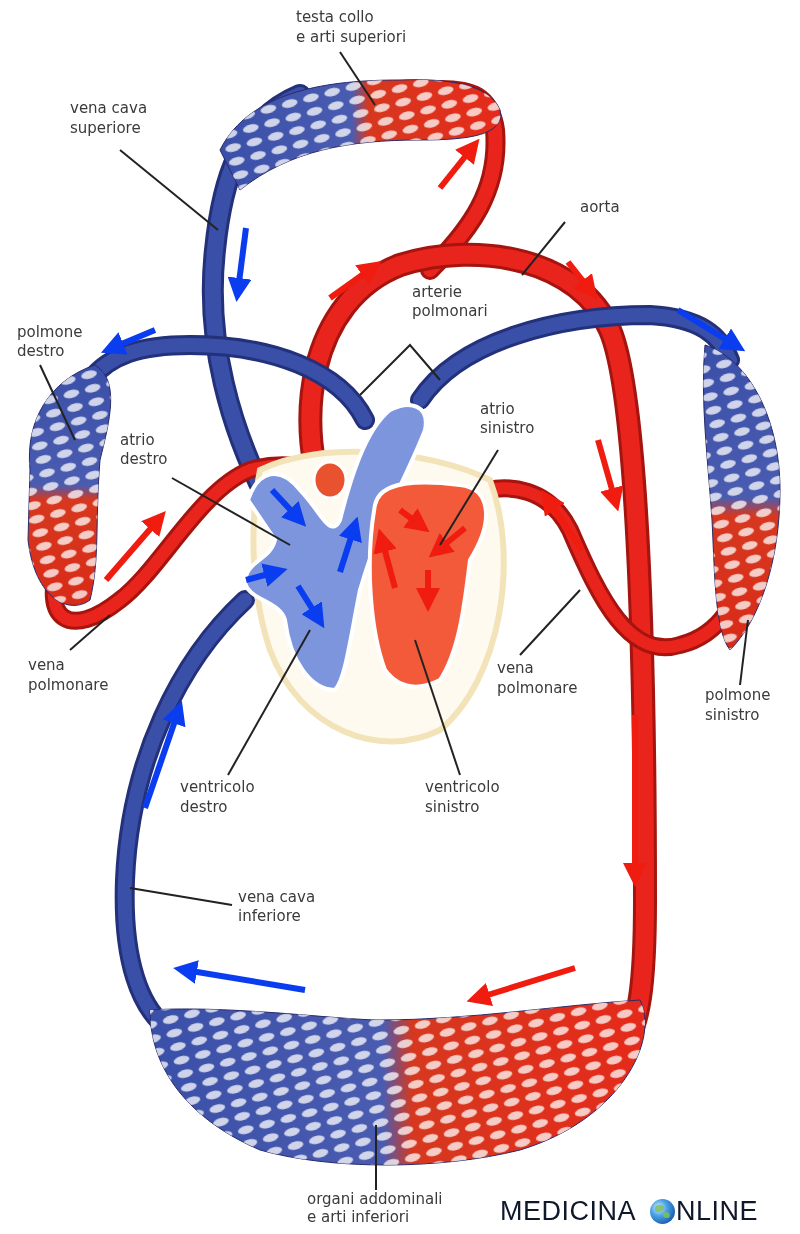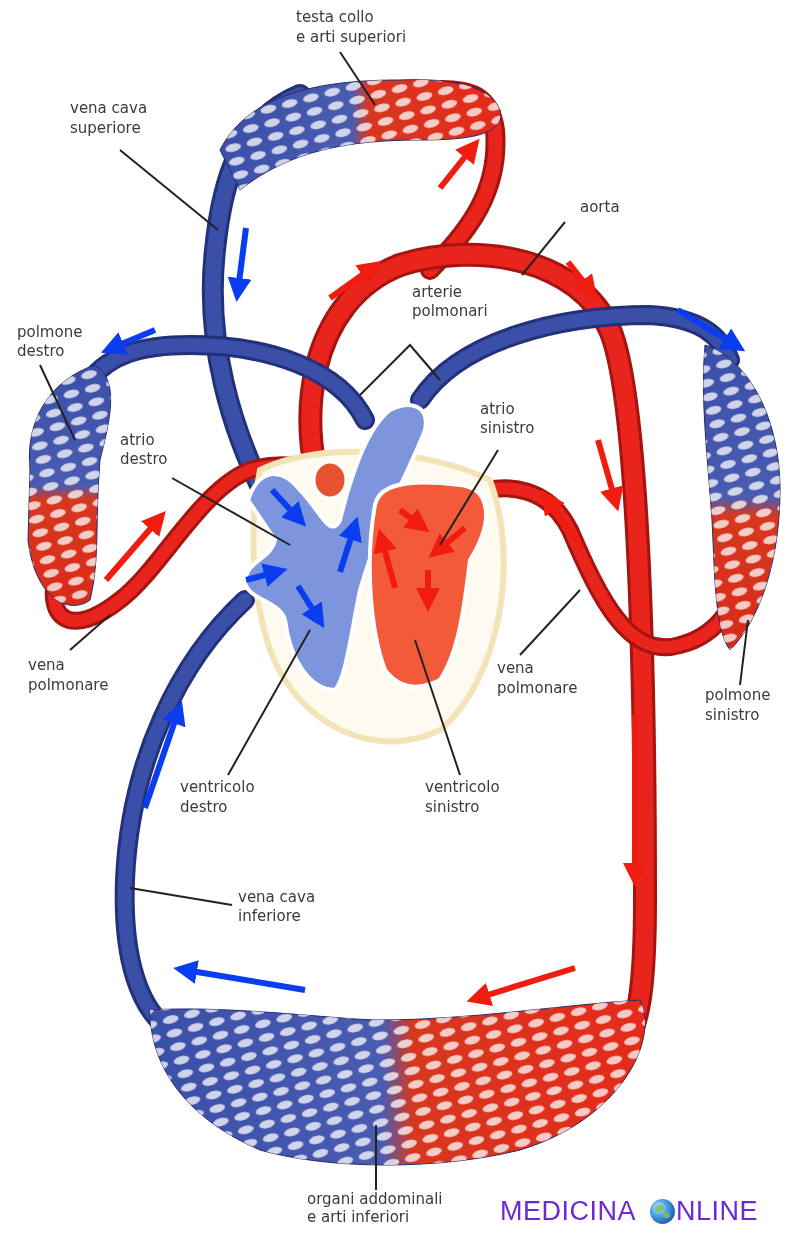--- a/index.html
+++ b/index.html
@@ -1,20 +1,20 @@
 <!DOCTYPE html>
 <html><head>
 <meta charset="utf-8">
 <style>
   html, body { margin: 0; padding: 0; background: #ffffff; }
   body { width: 800px; height: 1234px; position: relative; overflow: hidden; font-family: "DejaVu Sans", sans-serif; }
   #diagram { position: absolute; left: 0; top: 0; width: 800px; height: 1234px; }
   .lbl { font-family: "DejaVu Sans", sans-serif; font-size: 15px; fill: #3b3b3b; }
   .leader { stroke: #222; stroke-width: 2; fill: none; }
-  .brand { position: absolute; left: 500px; top: 1196px; font-family: "Liberation Sans", sans-serif; font-size: 27px; color: #6d28d9; letter-spacing: 0.5px; display: flex; align-items: center; white-space: nowrap; }
+  .brand { position: absolute; left: 500px; top: 1196px; font-family: "Liberation Sans", sans-serif; font-size: 27px; color: #0f172a; letter-spacing: 0.5px; display: flex; align-items: center; white-space: nowrap; }
   .globe { display: inline-block; width: 25px; height: 25px; border-radius: 50%; margin: 0 1px 0 14px;
     background: radial-gradient(circle at 35% 35%, #d8f0ff 0%, #4aa3e6 35%, #1c5fae 75%, #0c3a78 100%); position: relative; overflow: hidden; }
   .globe::before { content: ""; position: absolute; left: 5px; top: 6px; width: 9px; height: 7px; background: #7cbf5a; border-radius: 50% 40% 60% 40%; opacity: .85; }
   .globe::after { content: ""; position: absolute; left: 13px; top: 13px; width: 7px; height: 6px; background: #7cbf5a; border-radius: 40% 60% 40% 50%; opacity: .85; }
 </style>
 </head>
 <body>
 
 <svg id="diagram" viewBox="0 0 800 1234">
   <defs>

